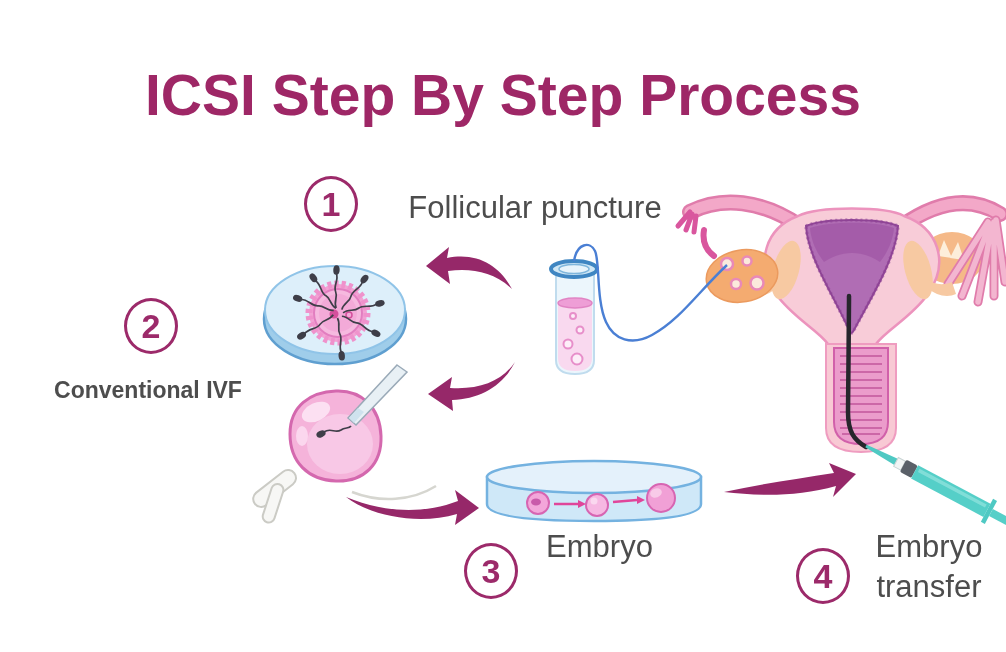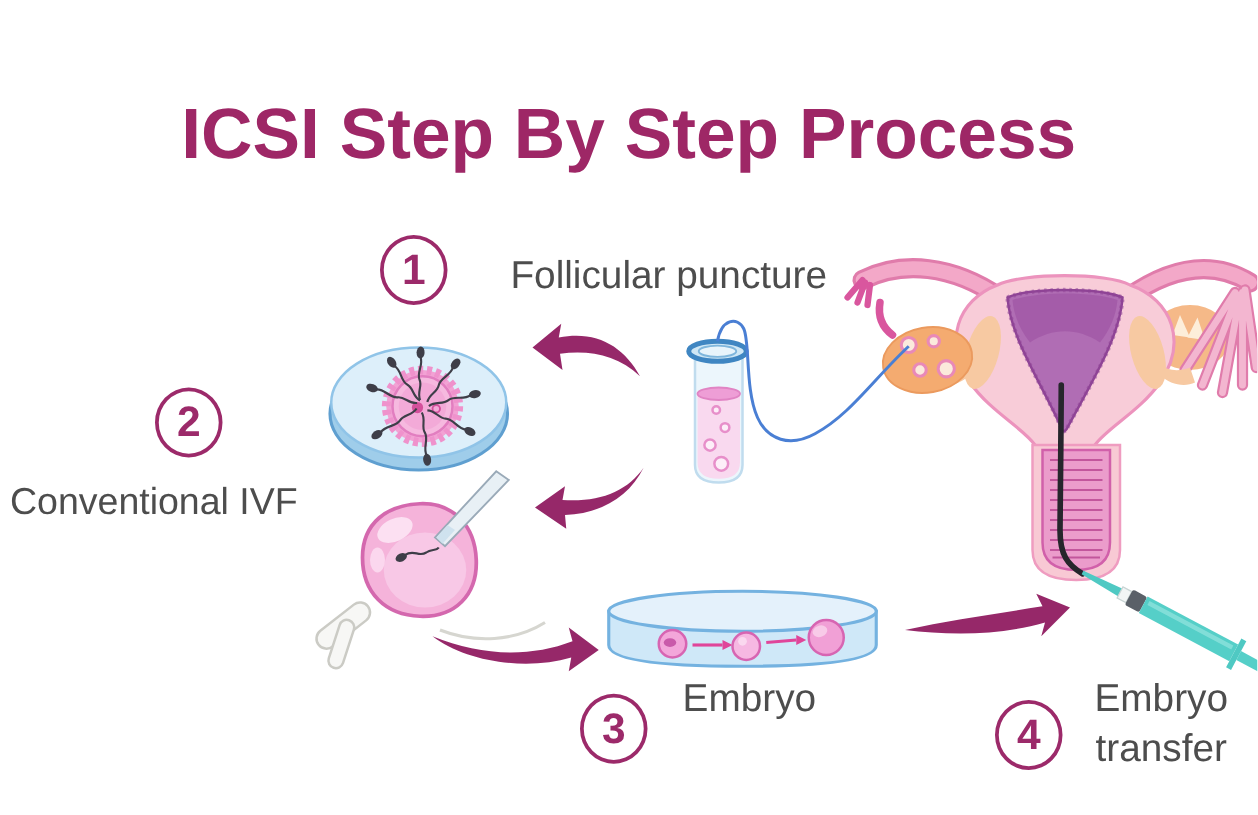--- a/index.html
+++ b/index.html
@@ -1,33 +1,33 @@
 <!DOCTYPE html>
 <html style="--background: #FFFFFF; --title-magenta: #9E2766; --step-number-magenta: #9C2A6A; --label-gray: #4D4D4D; --arrow-magenta: #962869; --dish-blue-light: #DDEFFA; --dish-blue-rim: #6AA8D8; --egg-pink: #F5B3DA; --egg-outline-pink: #D468AE; --tube-liquid-pink: #F9D9EF; --tubing-blue: #4A7FD4; --uterus-pink: #F8CCD8; --uterus-outline: #EC93BD; --endometrium-purple: #B06DB4; --ovary-orange: #F4AB70; --syringe-teal: #4FC9C3; --catheter-black: #26262C;"><head>
 <meta charset="utf-8">
 <style>
   html,body{margin:0;padding:0;}
   body{width:1006px;height:652px;position:relative;overflow:hidden;
        background:var(--background,#ffffff);
        font-family:"Liberation Sans","DejaVu Sans",sans-serif;}
-  .stage{position:absolute;inset:0;margin-top:12px;}
+  .stage{position:absolute;inset:0;}
   .art{position:absolute;inset:0;width:1006px;height:652px;}
   .title{position:absolute;top:24px;left:0;right:0;text-align:center;
          font-size:57px;font-weight:bold;letter-spacing:0px;
          color:var(--title-magenta,#9E2766);}
   .num-circle{position:absolute;width:54px;height:56px;border-radius:50%;
         border:3px solid var(--step-number-magenta,#9C2A6A);
         display:flex;align-items:center;justify-content:center;
         color:var(--step-number-magenta,#9C2A6A);
         font-size:34px;font-weight:bold;box-sizing:border-box;background:transparent;}
   .step-label{position:absolute;color:var(--label-gray,#4D4D4D);font-size:31px;line-height:40px;}
   .lbl-1{left:385px;top:188px;width:300px;text-align:center;}
   .badge-1{left:304px;top:176px;}
   .badge-2{left:124px;top:298px;}
-  .lbl-2{left:8px;top:370px;width:280px;text-align:left;font-size:30px;}
+  .lbl-2{left:8px;top:370px;width:280px;text-align:center;font-size:23px;font-weight:bold;}
   .badge-3{left:464px;top:543px;}
   .lbl-3{left:527px;top:527px;width:145px;text-align:center;}
   .badge-4{left:796px;top:548px;}
   .lbl-4{left:855px;top:527px;width:148px;text-align:center;}
   .arrow{fill:var(--arrow-magenta,#962869);}
   svg{display:block;}
 </style>
 </head>
 <body>
 

